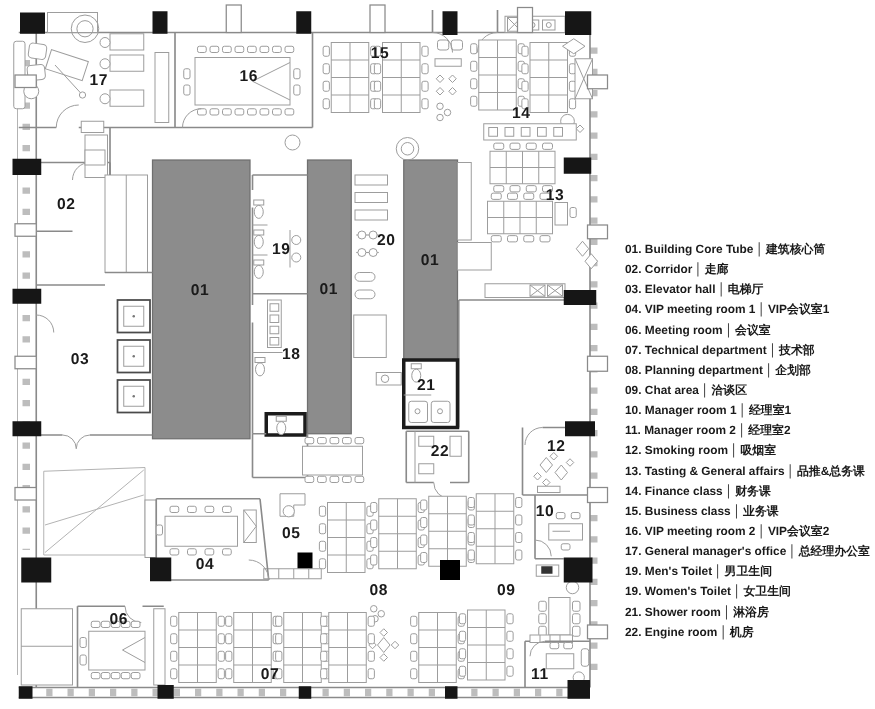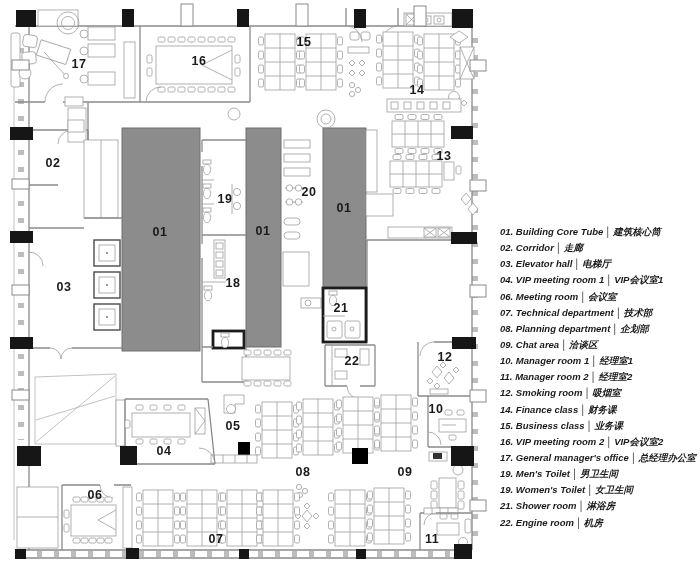--- a/index.html
+++ b/index.html
@@ -11,23 +11,23 @@
   .wallthin{fill:none;stroke:#b3b3b3;stroke-width:.8;}
   .heavy{fill:none;stroke:#1c1c1c;stroke-width:2.8;}
   .core{stroke:var(--core_stroke,#6f6f6f);stroke-width:1;}
   .col{stroke:none;}
   .pil{fill:#fff;stroke:var(--wall,#8a8a8a);stroke-width:1;}
   .furn{fill:#fff;stroke:var(--furniture,#9d9d9d);stroke-width:.8;}
   .furnline{fill:none;stroke:var(--furniture,#9d9d9d);stroke-width:.8;}
   .mullion{fill:none;stroke:#bdbdbd;stroke-width:6;stroke-dasharray:5 12;}
   .room-label{font:bold 12.5px "Liberation Sans",sans-serif;text-anchor:middle;letter-spacing:.5px;}
   
-  #legend{position:absolute;left:500px;top:224px;width:200px;
+  #legend{position:absolute;left:500px;top:192px;width:200px;
           font-size:9.5px;font-weight:bold;line-height:16.15px;
-          color:var(--label,#1a1a1a);white-space:nowrap;font-style:italic;}
+          color:var(--label,#1a1a1a);white-space:nowrap;}
   .legend-row{height:16.15px;}
   .legend-sep{padding:0 2px;}
 </style>
 </head>
 <body>
 
 <div id="stage">
 
 <svg id="plan" width="492" height="567" viewBox="0 0 492 567" xmlns="http://www.w3.org/2000/svg">
   <defs>
@@ -529,20 +529,24 @@
   </div>
       <div class="legend-row">
     <span>11.</span>
     <span> Manager room 2</span><span class="legend-sep">│</span><span>经理室2</span>
   </div>
       <div class="legend-row">
     <span>12.</span>
     <span> Smoking room</span><span class="legend-sep">│</span><span>吸烟室</span>
   </div>
       <div class="legend-row">
+    <span>13.</span>
+    <span> Tasting &amp; General affairs</span><span class="legend-sep">│</span><span>品推&amp;总务课</span>
+  </div>
+      <div class="legend-row">
     <span>14.</span>
     <span> Finance class</span><span class="legend-sep">│</span><span>财务课</span>
   </div>
       <div class="legend-row">
     <span>15.</span>
     <span> Business class</span><span class="legend-sep">│</span><span>业务课</span>
   </div>
       <div class="legend-row">
     <span>16.</span>
     <span> VIP meeting room 2</span><span class="legend-sep">│</span><span>VIP会议室2</span>

